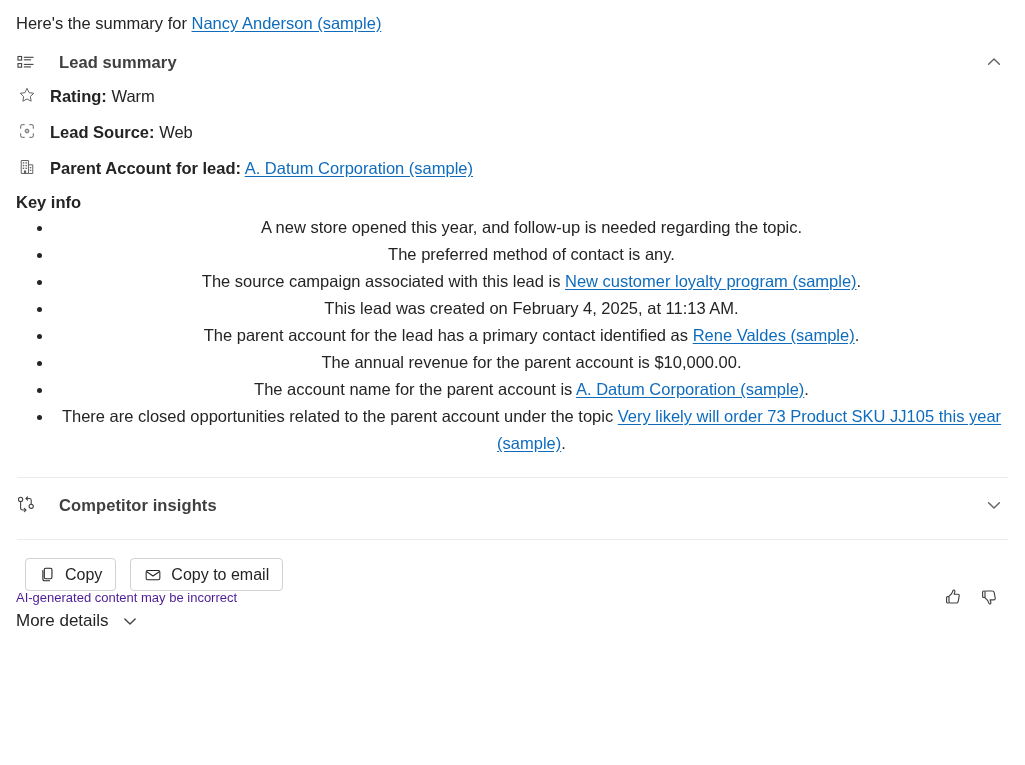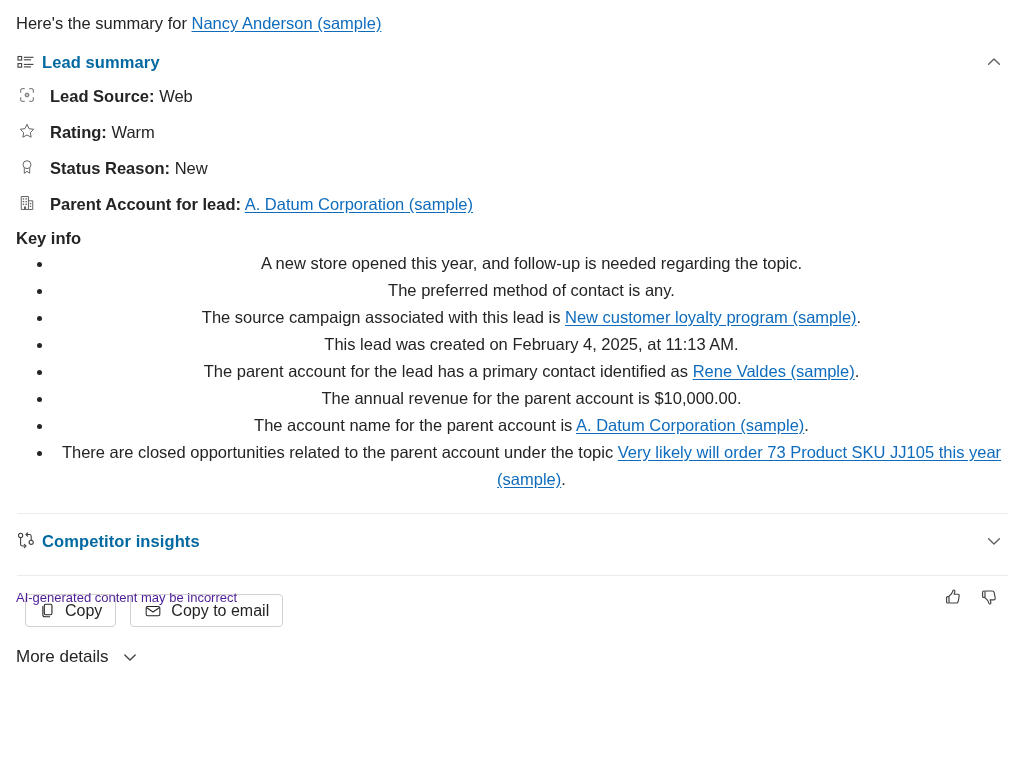--- a/index.html
+++ b/index.html
@@ -50,22 +50,22 @@
     width: 24px;
     flex: 0 0 24px;
     display: flex;
     align-items: center;
     justify-content: flex-start;
     color: #424242;
   }
   .section-head .sec-title {
     font-size: 16.5px;
     font-weight: bold;
-    color: #0369a1;
-    margin-left: 2px;
+    color: #404040;
+    margin-left: 19px;
     letter-spacing: .1px;
     text-align: right;
   }
   .section-head .chev {
     margin-left: auto;
     color: #616161;
     display: flex;
     align-items: center;
     padding-right: 6px;
   }
@@ -229,58 +229,46 @@
       </svg>
     </span>
   </div>
 
   
   <div class="fields">
 
     <div class="field-row">
       <span class="f-icon">
         <svg width="18" height="18" viewBox="0 0 20 20" fill="none">
+          <path d="M10 2.6 L12.3 7.4 L17.5 8.1 L13.7 11.7 L14.6 16.9 L10 14.4 L5.4 16.9 L6.3 11.7 L2.5 8.1 L7.7 7.4 Z" stroke="#616161" stroke-width="1.1" stroke-linejoin="round"></path>
+        </svg>
+      </span>
+      <span class="f-text">
+        <span class="f-label">Rating:</span>
+        <span>Warm</span>
+      </span>
+    </div>
+
+    <div class="field-row">
+      <span class="f-icon">
+        <svg width="18" height="18" viewBox="0 0 20 20" fill="none">
           <path d="M3 7 V4.6 A1.6 1.6 0 0 1 4.6 3 H7" stroke="#616161" stroke-width="1.1" stroke-linecap="round"></path>
           <path d="M13 3 H15.4 A1.6 1.6 0 0 1 17 4.6 V7" stroke="#616161" stroke-width="1.1" stroke-linecap="round"></path>
           <path d="M17 13 V15.4 A1.6 1.6 0 0 1 15.4 17 H13" stroke="#616161" stroke-width="1.1" stroke-linecap="round"></path>
           <path d="M7 17 H4.6 A1.6 1.6 0 0 1 3 15.4 V13" stroke="#616161" stroke-width="1.1" stroke-linecap="round"></path>
           <circle cx="10" cy="10" r="2.1" stroke="#616161" stroke-width="1.1"></circle>
           <circle cx="10" cy="10" r="0.7" fill="#616161"></circle>
         </svg>
       </span>
       <span class="f-text">
         <span class="f-label">Lead Source:</span>
         <span>Web</span>
       </span>
     </div>
 
-    <div class="field-row">
-      <span class="f-icon">
-        <svg width="18" height="18" viewBox="0 0 20 20" fill="none">
-          <path d="M10 2.6 L12.3 7.4 L17.5 8.1 L13.7 11.7 L14.6 16.9 L10 14.4 L5.4 16.9 L6.3 11.7 L2.5 8.1 L7.7 7.4 Z" stroke="#616161" stroke-width="1.1" stroke-linejoin="round"></path>
-        </svg>
-      </span>
-      <span class="f-text">
-        <span class="f-label">Rating:</span>
-        <span>Warm</span>
-      </span>
-    </div>
-
-    <div class="field-row">
-      <span class="f-icon">
-        <svg width="18" height="18" viewBox="0 0 20 20" fill="none">
-          <circle cx="10" cy="7.4" r="4.4" stroke="#616161" stroke-width="1.1"></circle>
-          <path d="M7 11.3 V17 L10 14.8 L13 17 V11.3" stroke="#616161" stroke-width="1.1" stroke-linejoin="round"></path>
-        </svg>
-      </span>
-      <span class="f-text">
-        <span class="f-label">Status Reason:</span>
-        <span>New</span>
-      </span>
-    </div>
 
     <div class="field-row">
       <span class="f-icon">
         <svg width="18" height="18" viewBox="0 0 20 20" fill="none">
           <path d="M3.6 2.8 H11.6 V17.2 H3.6 Z" stroke="#616161" stroke-width="1.1" stroke-linejoin="round"></path>
           <path d="M11.6 7.6 H16.4 V17.2 H11.6" stroke="#616161" stroke-width="1.1" stroke-linejoin="round"></path>
           <rect x="5.3" y="4.7" width="1.6" height="1.5" fill="#616161"></rect>
           <rect x="8.3" y="4.7" width="1.6" height="1.5" fill="#616161"></rect>
           <rect x="5.3" y="7.7" width="1.6" height="1.5" fill="#616161"></rect>
           <rect x="8.3" y="7.7" width="1.6" height="1.5" fill="#616161"></rect>

